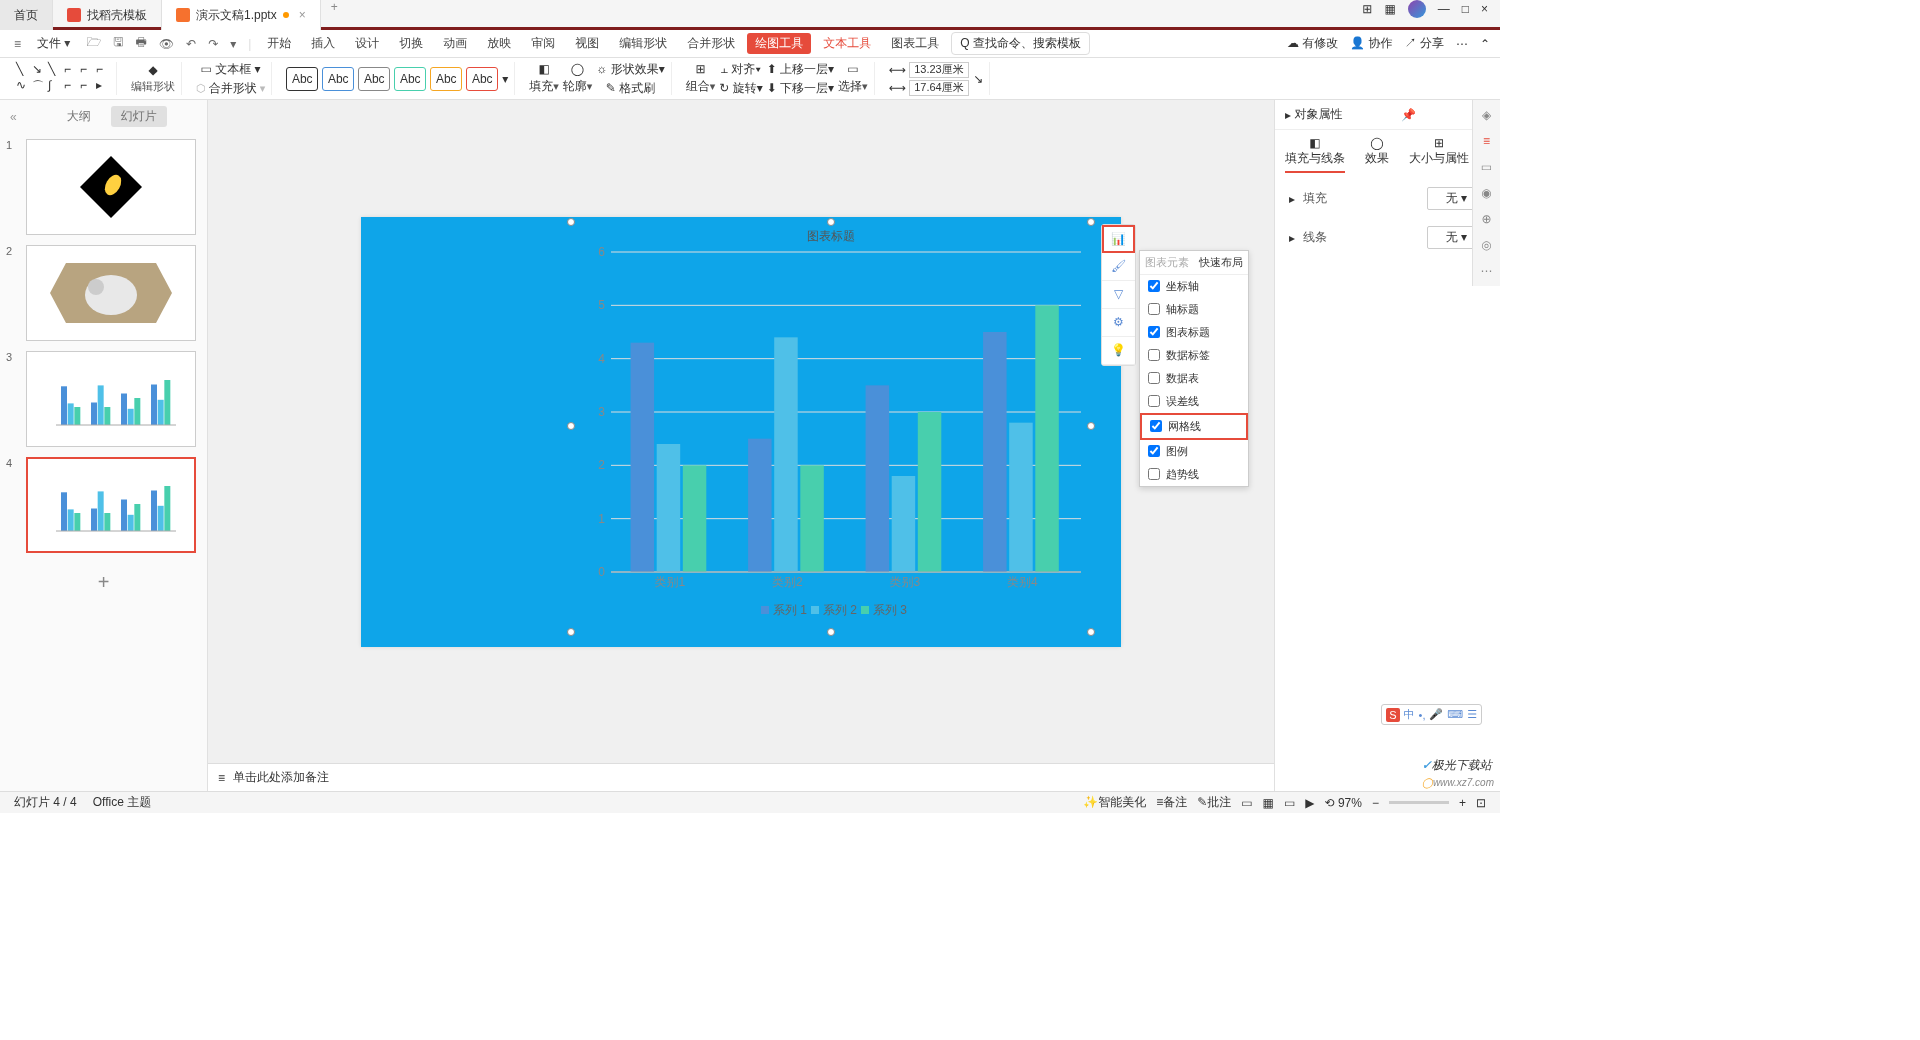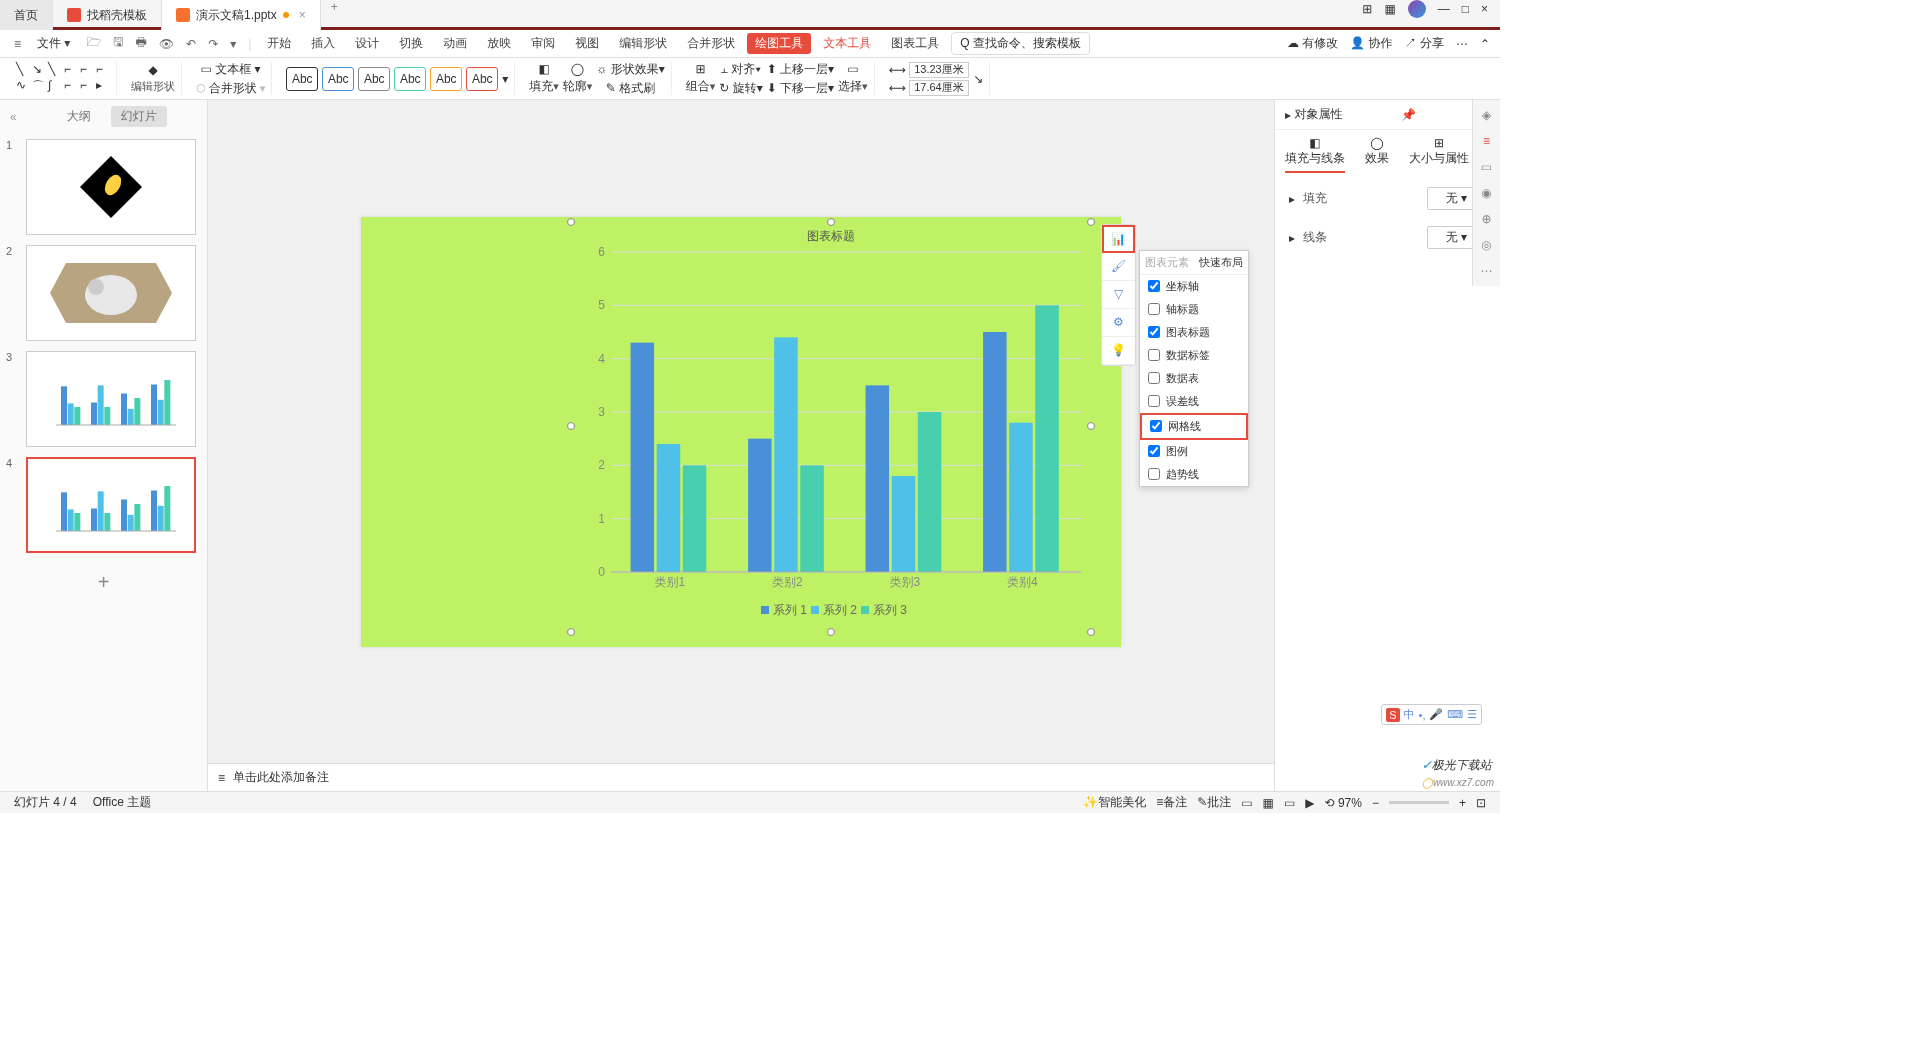--- a/index.html
+++ b/index.html
@@ -38,21 +38,21 @@
 .lptabs .t{padding:2px 10px;border-radius:3px;color:#737373}
 .lptabs .t.active{background:#e0e0e0}
 .thumbs{flex:1;overflow:auto;padding:6px}
 .thumb{display:flex;gap:6px;margin-bottom:10px}
 .thumb .num{width:14px;color:#666;font-size:11px}
 .thumb .img{width:170px;height:96px;background:#fff;border:1px solid #ccc;display:flex;align-items:center;justify-content:center;position:relative}
 .thumb.sel .img{border:2px solid #e64b3b}
 .thumbs .addslide{text-align:center;color:#888;font-size:20px;padding:8px}
 .canvas{flex:1;background:#f0f0f0;display:flex;flex-direction:column;position:relative}
 .slidearea{flex:1;display:flex;align-items:center;justify-content:center}
-.slide{width:760px;height:430px;background:#bef264;position:relative;box-shadow:0 0 4px rgba(0,0,0,.1)}
+.slide{width:760px;height:430px;background:#0ea5e9;position:relative;box-shadow:0 0 4px rgba(0,0,0,.1)}
 .chartbox{position:absolute;left:210px;top:5px;width:520px;height:410px}
 .handle{width:8px;height:8px;border:1px solid #888;background:#fff;border-radius:50%;position:absolute}
 .ctl{position:absolute;left:530px;top:2px;width:35px;background:#fff;border:1px solid #ddd;border-radius:3px;display:flex;flex-direction:column}
 .ctl .cbtn{height:28px;display:flex;align-items:center;justify-content:center;color:#5b8bd4;border-bottom:1px solid #eee}
 .ctl .cbtn.hl{border:2px solid #e64b3b}
 .popup{position:absolute;left:568px;top:28px;width:110px;background:#fff;border:1px solid #ccc;box-shadow:0 2px 6px rgba(0,0,0,.15)}
 .popup .ptabs{display:flex;border-bottom:1px solid #eee}
 .popup .ptab{flex:1;text-align:center;padding:4px 2px;font-size:11px}
 .popup .ptab.dis{color:#aaa}
 .popup .plist div{padding:4px 8px;display:flex;align-items:center;gap:6px;font-size:11px}

